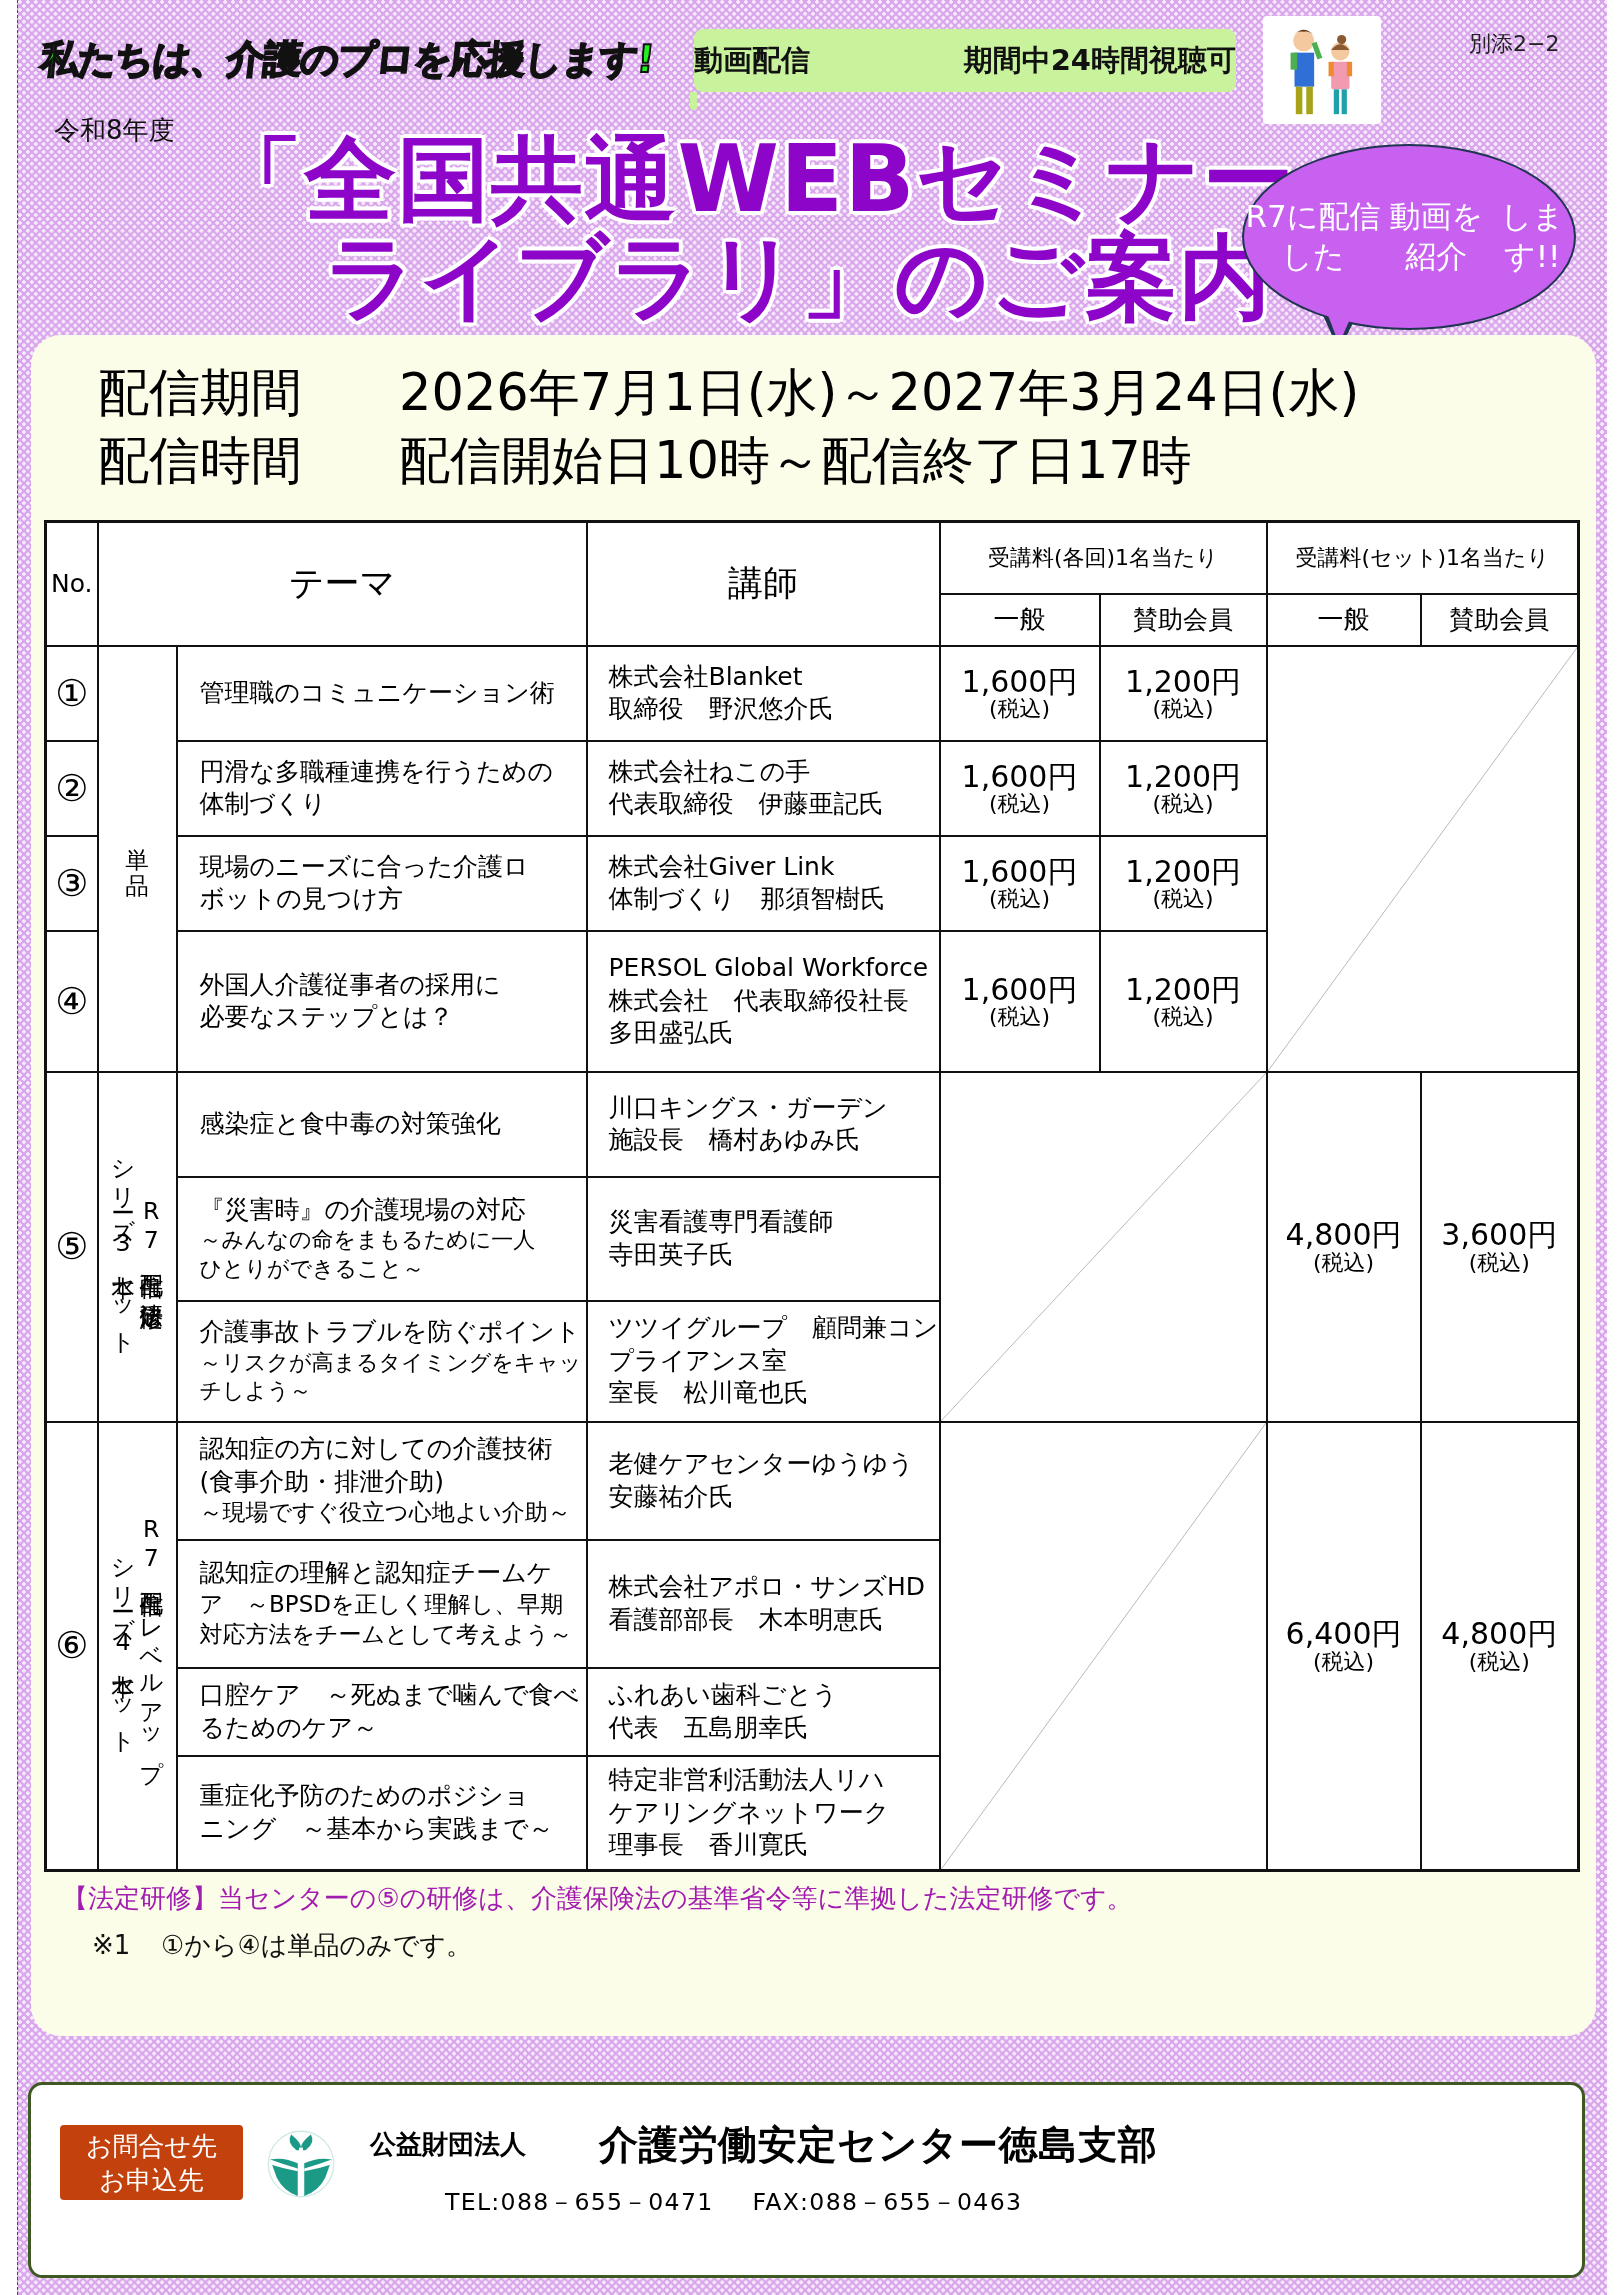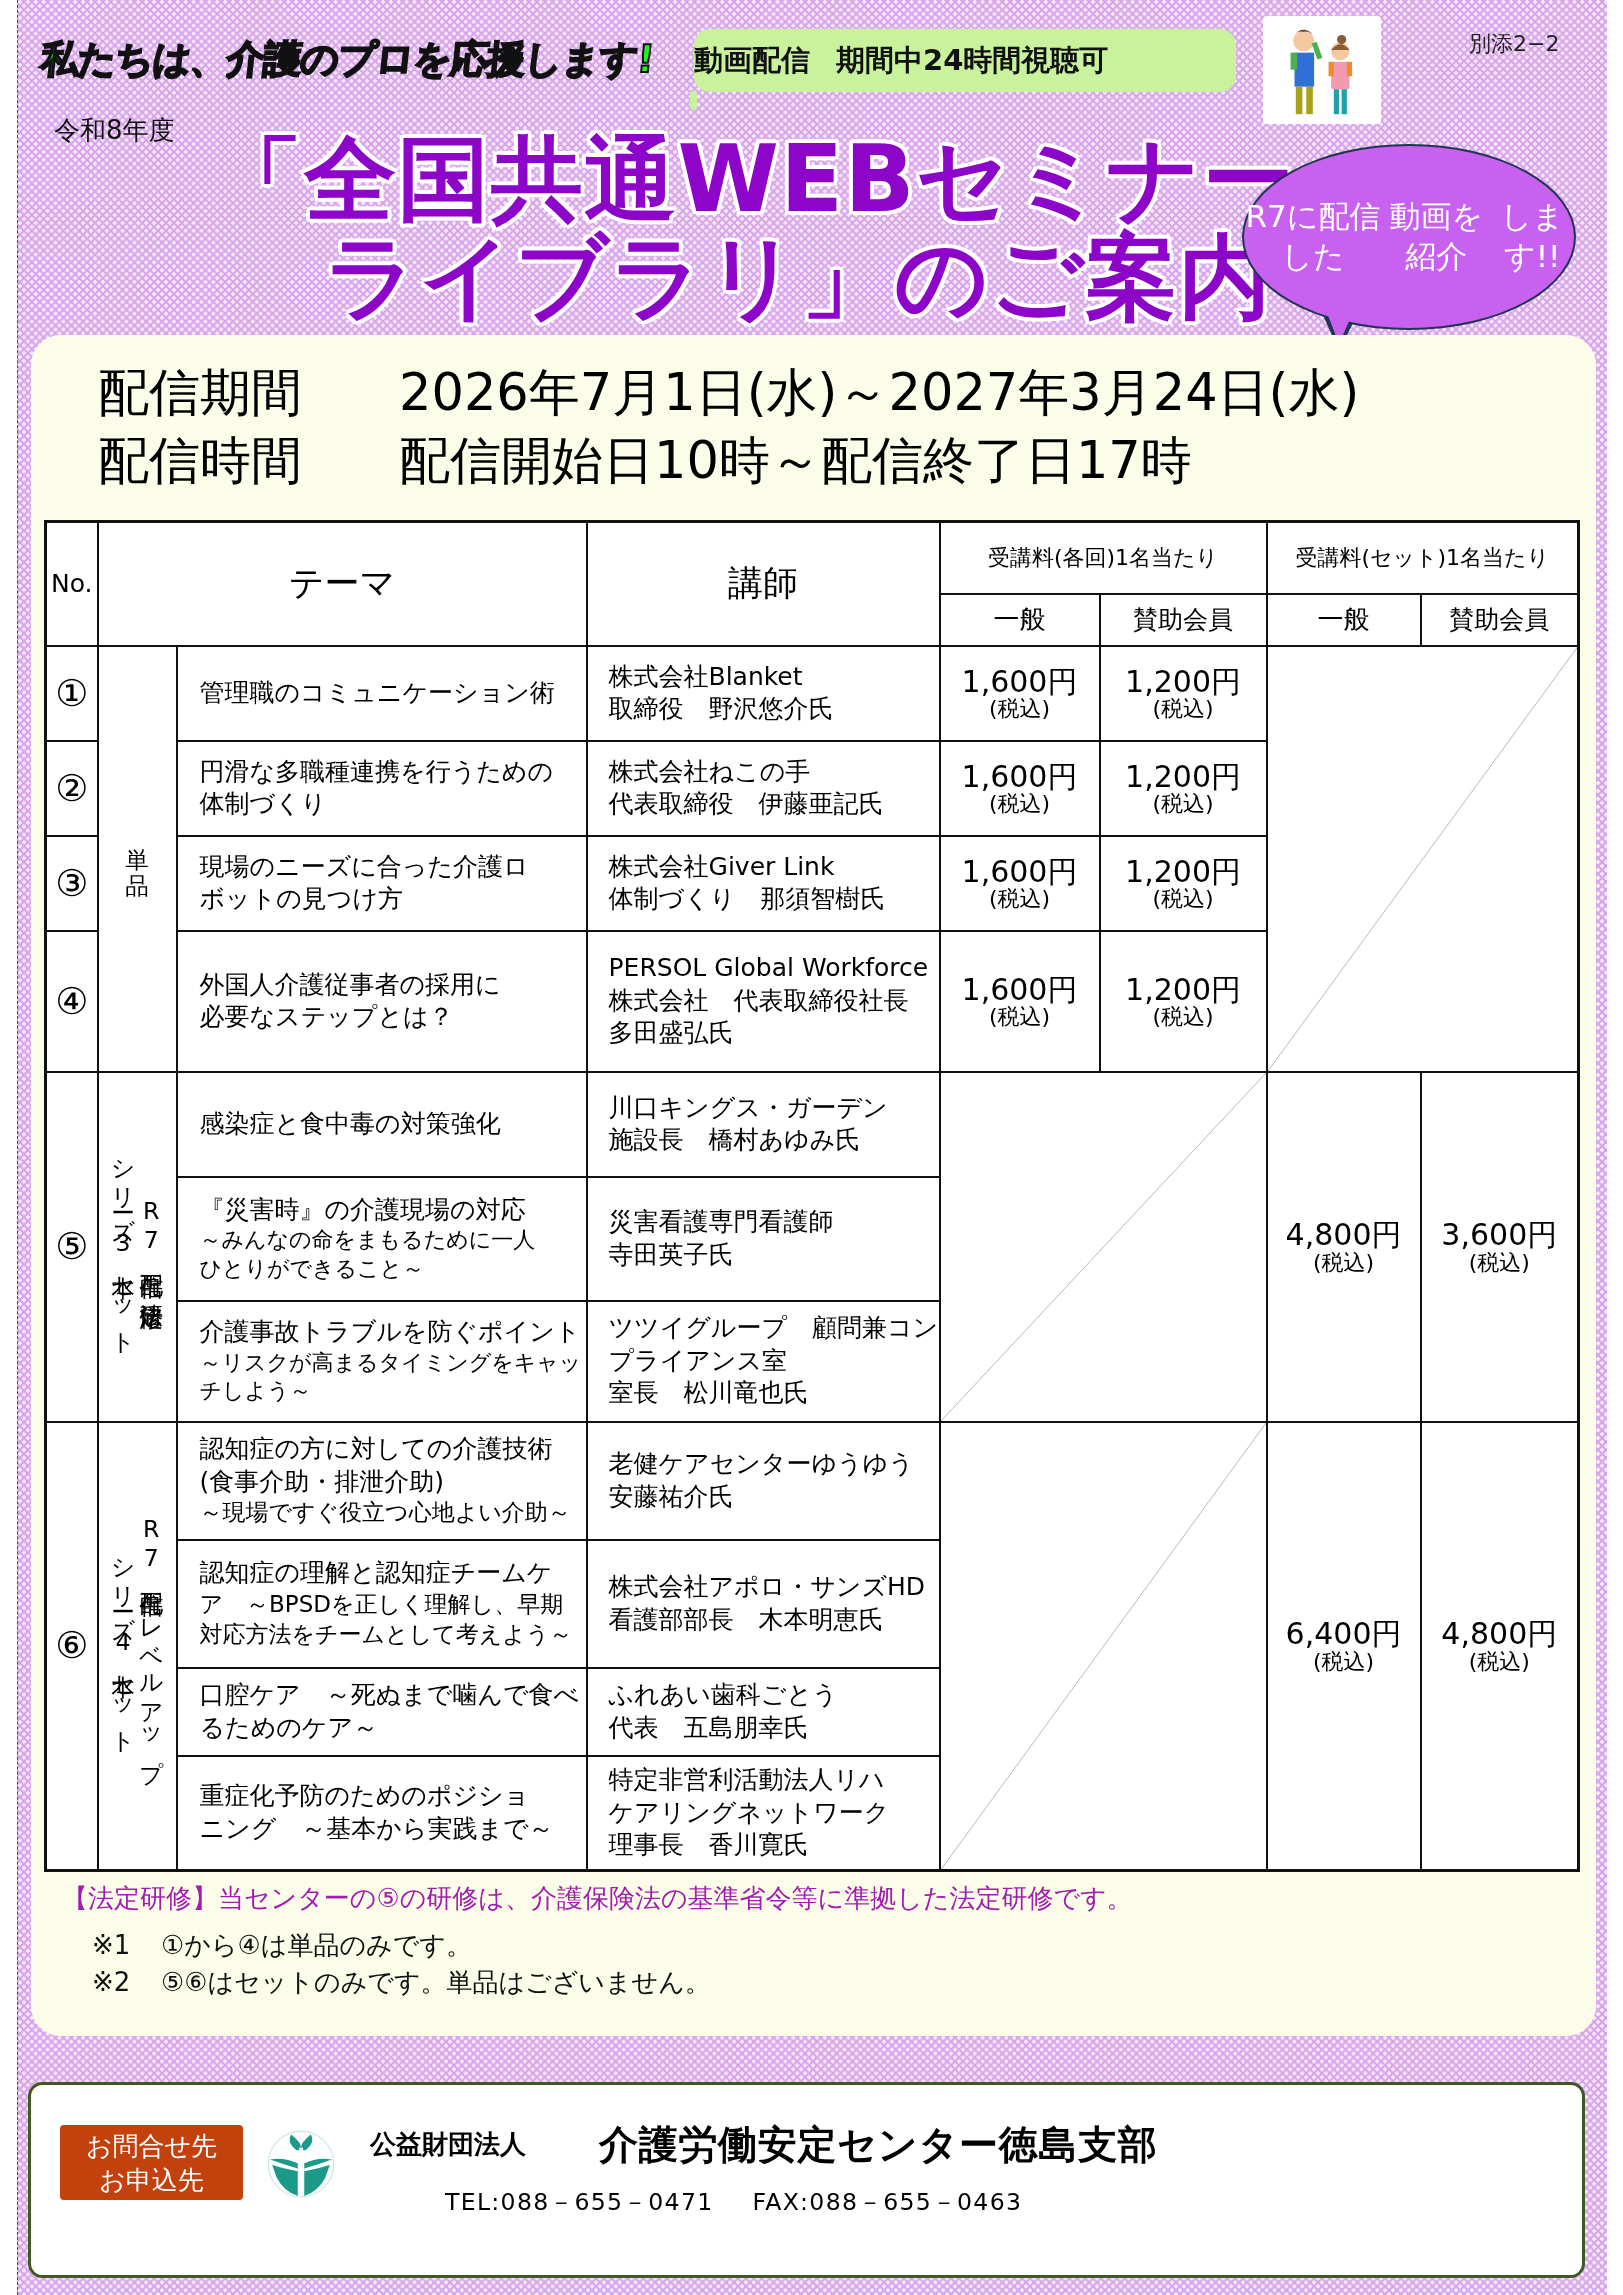--- a/index.html
+++ b/index.html
@@ -18,22 +18,22 @@
 
   .tagline {
     position: absolute; left: 41px; top: 34px;
     font-size: 38px; font-weight: bold; color: #22ee22;
     letter-spacing: -1.3px;
     -webkit-text-stroke: 2px #111;
     transform: skewX(-6deg);
   }
   .stream-banner {
     position: absolute; left: 694px; top: 29px; width: 542px; height: 63px;
-    background: #c8f29c; border-radius: 16px;
-    display: flex; align-items: center; justify-content: flex-start;
+    background: #c8f29c; border-radius: 9px;
+    display: flex; align-items: center; justify-content: space-between;
     font-size: 29px; font-weight: bold; color: #111; gap: 26px;
   }
   .stream-banner::before {
     content: ""; position: absolute; left: -3.9px; top: 63px; width: 6.5px; height: 18.3px;
     background: #c8f29c; border-radius: 0 0 3.9px 3.9px;
   }
   .annex-label { position: absolute; left: 1469px; top: 29.4px; font-size: 22px; color: #222; }
 
   .people-img {
     position: absolute; left: 1263px; top: 16.4px; width: 118px; height: 108px;
@@ -399,21 +399,20 @@
       <div>ケアリングネットワーク</div>
       <div>理事長　香川寛氏</div>
     </td>
   </tr>
 </tbody>
   </table>
 
 <div class="legal-note">【法定研修】当センターの⑤の研修は、介護保険法の基準省令等に準拠した法定研修です。</div>
 <div class="notes">
   <div><span class="mk">※1</span><span>①から④は単品のみです。</span></div>
-  <div><span class="mk">※2</span><span>⑤⑥はセットのみです。単品はございません。</span></div>
 </div>
 
 <div class="footer-box"></div>
 <div class="contact-badge">
   <div>お問合せ先</div>
   <div>お申込先</div>
 </div>
 <div class="org-logo">
   <svg viewBox="0 0 110 110">
     <circle cx="55" cy="55" r="50" fill="#ffffff" stroke="#cfe9e4" stroke-width="2"></circle>

